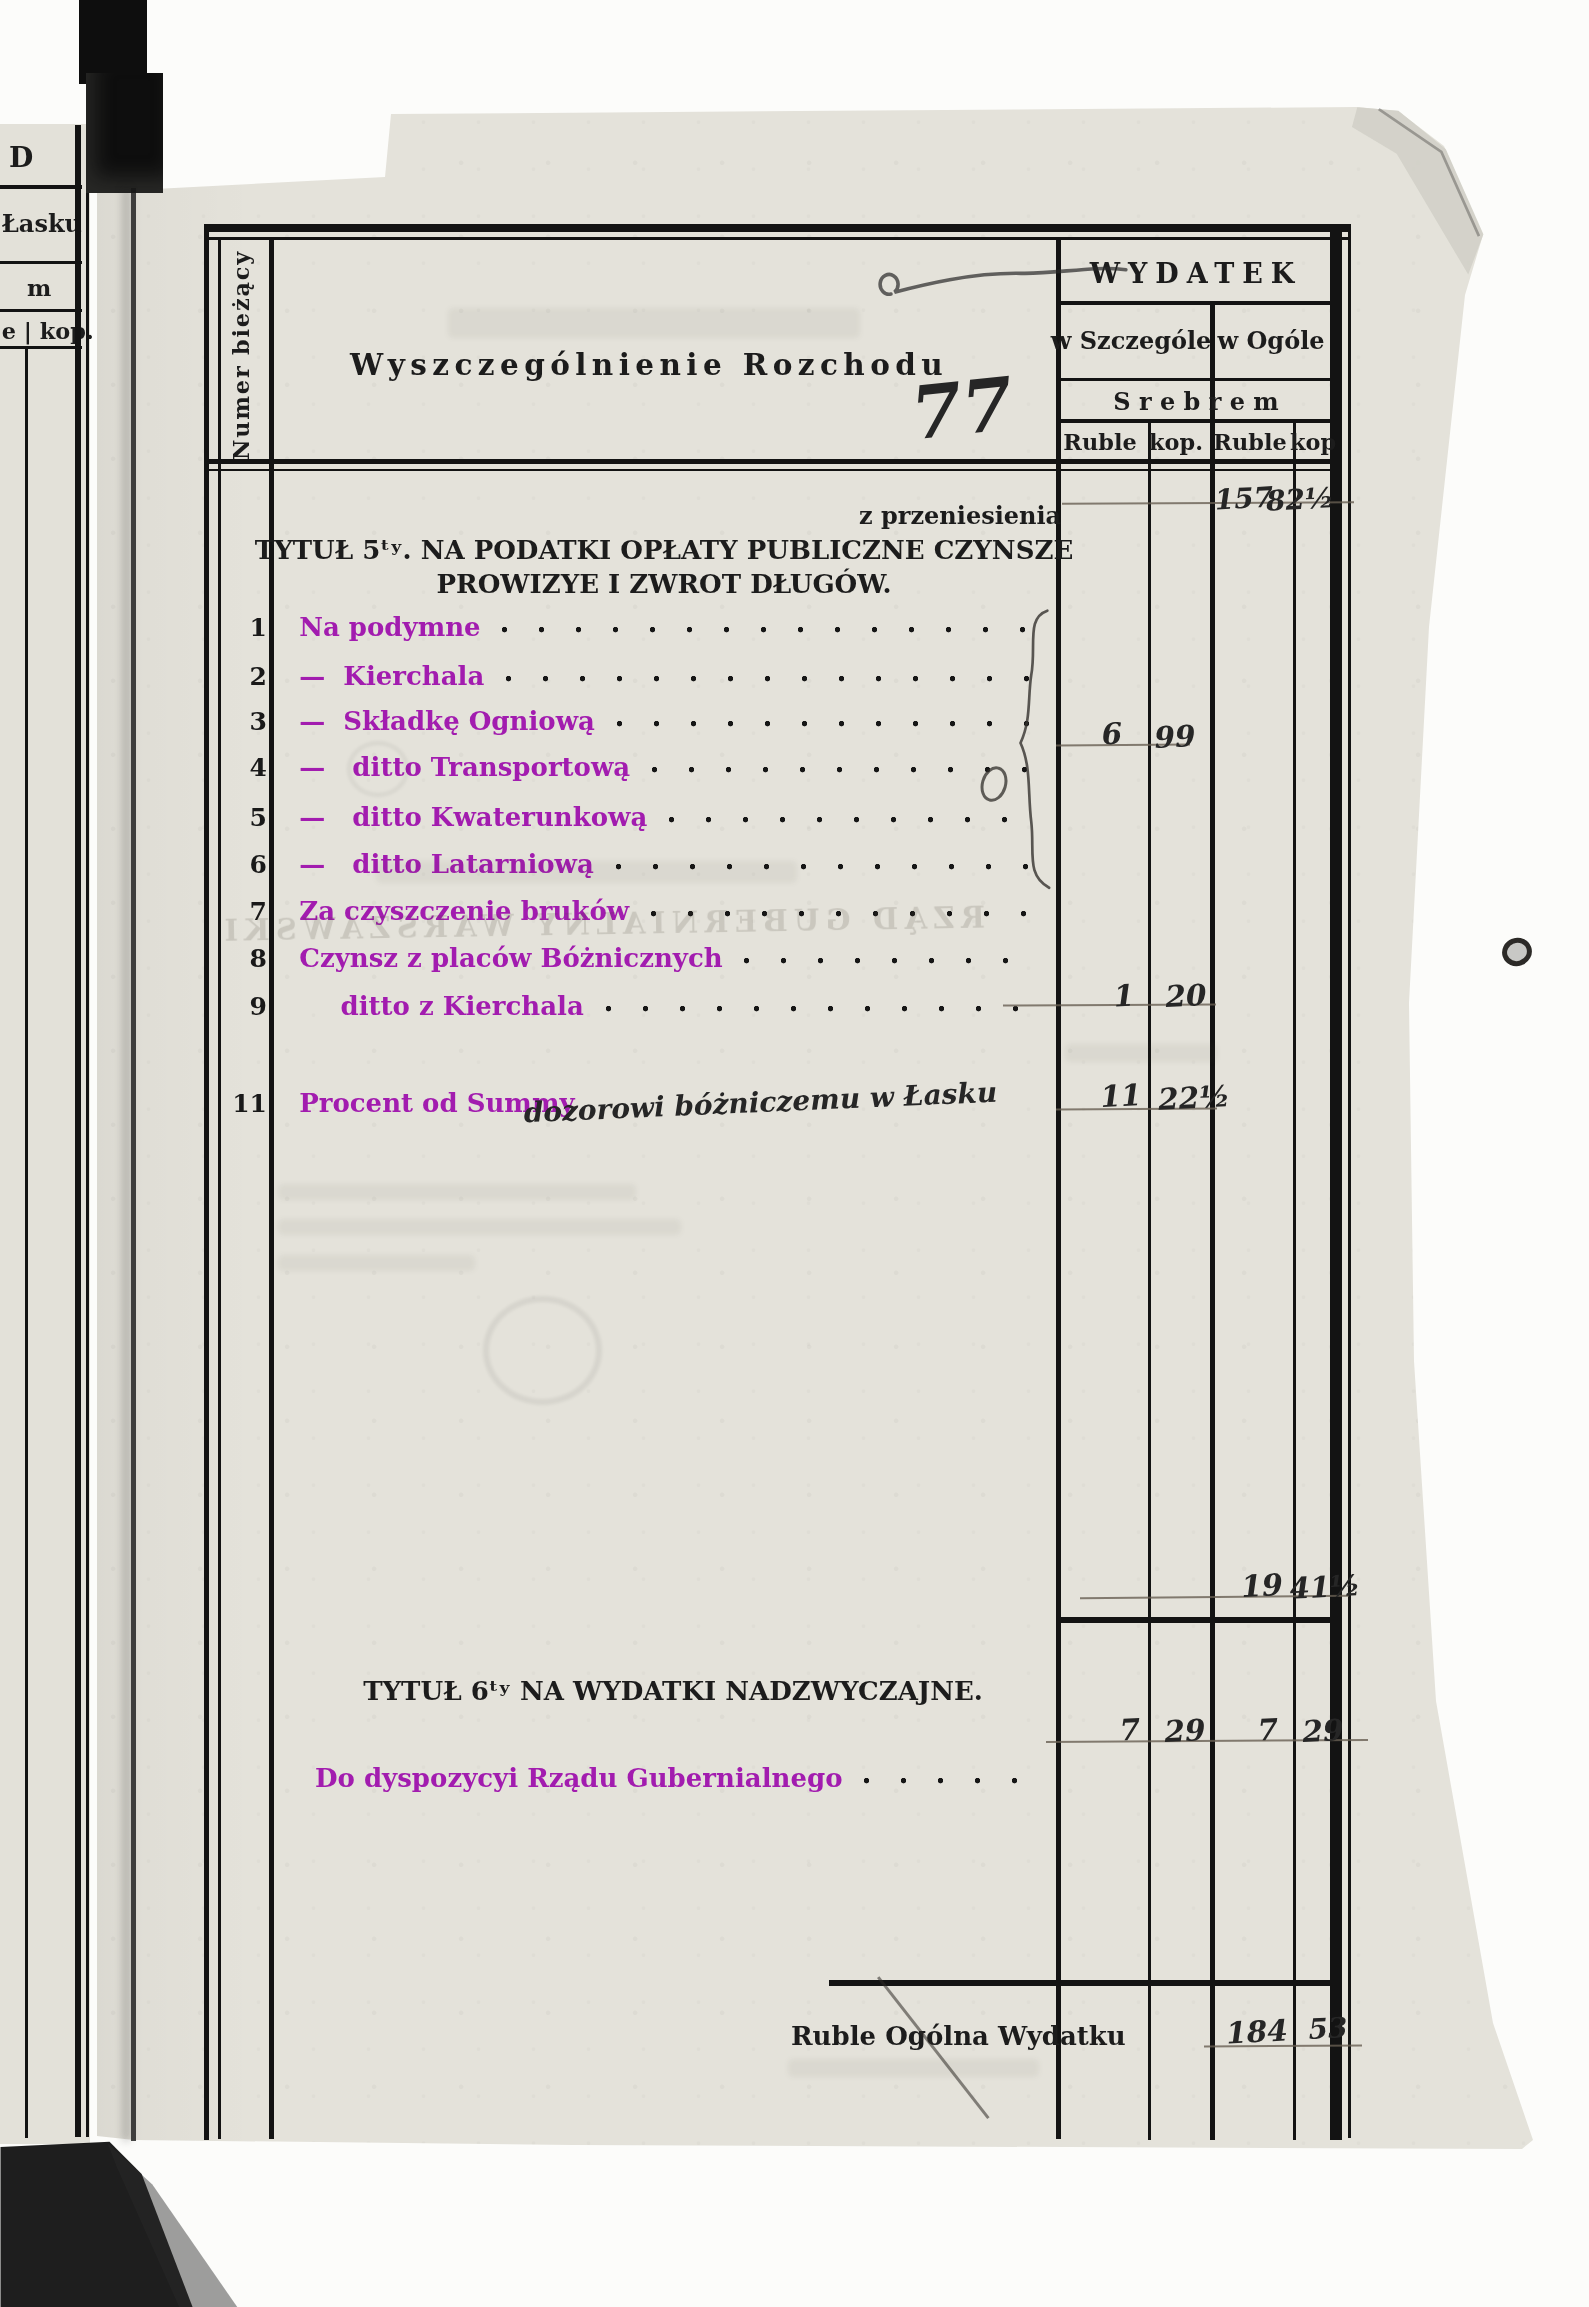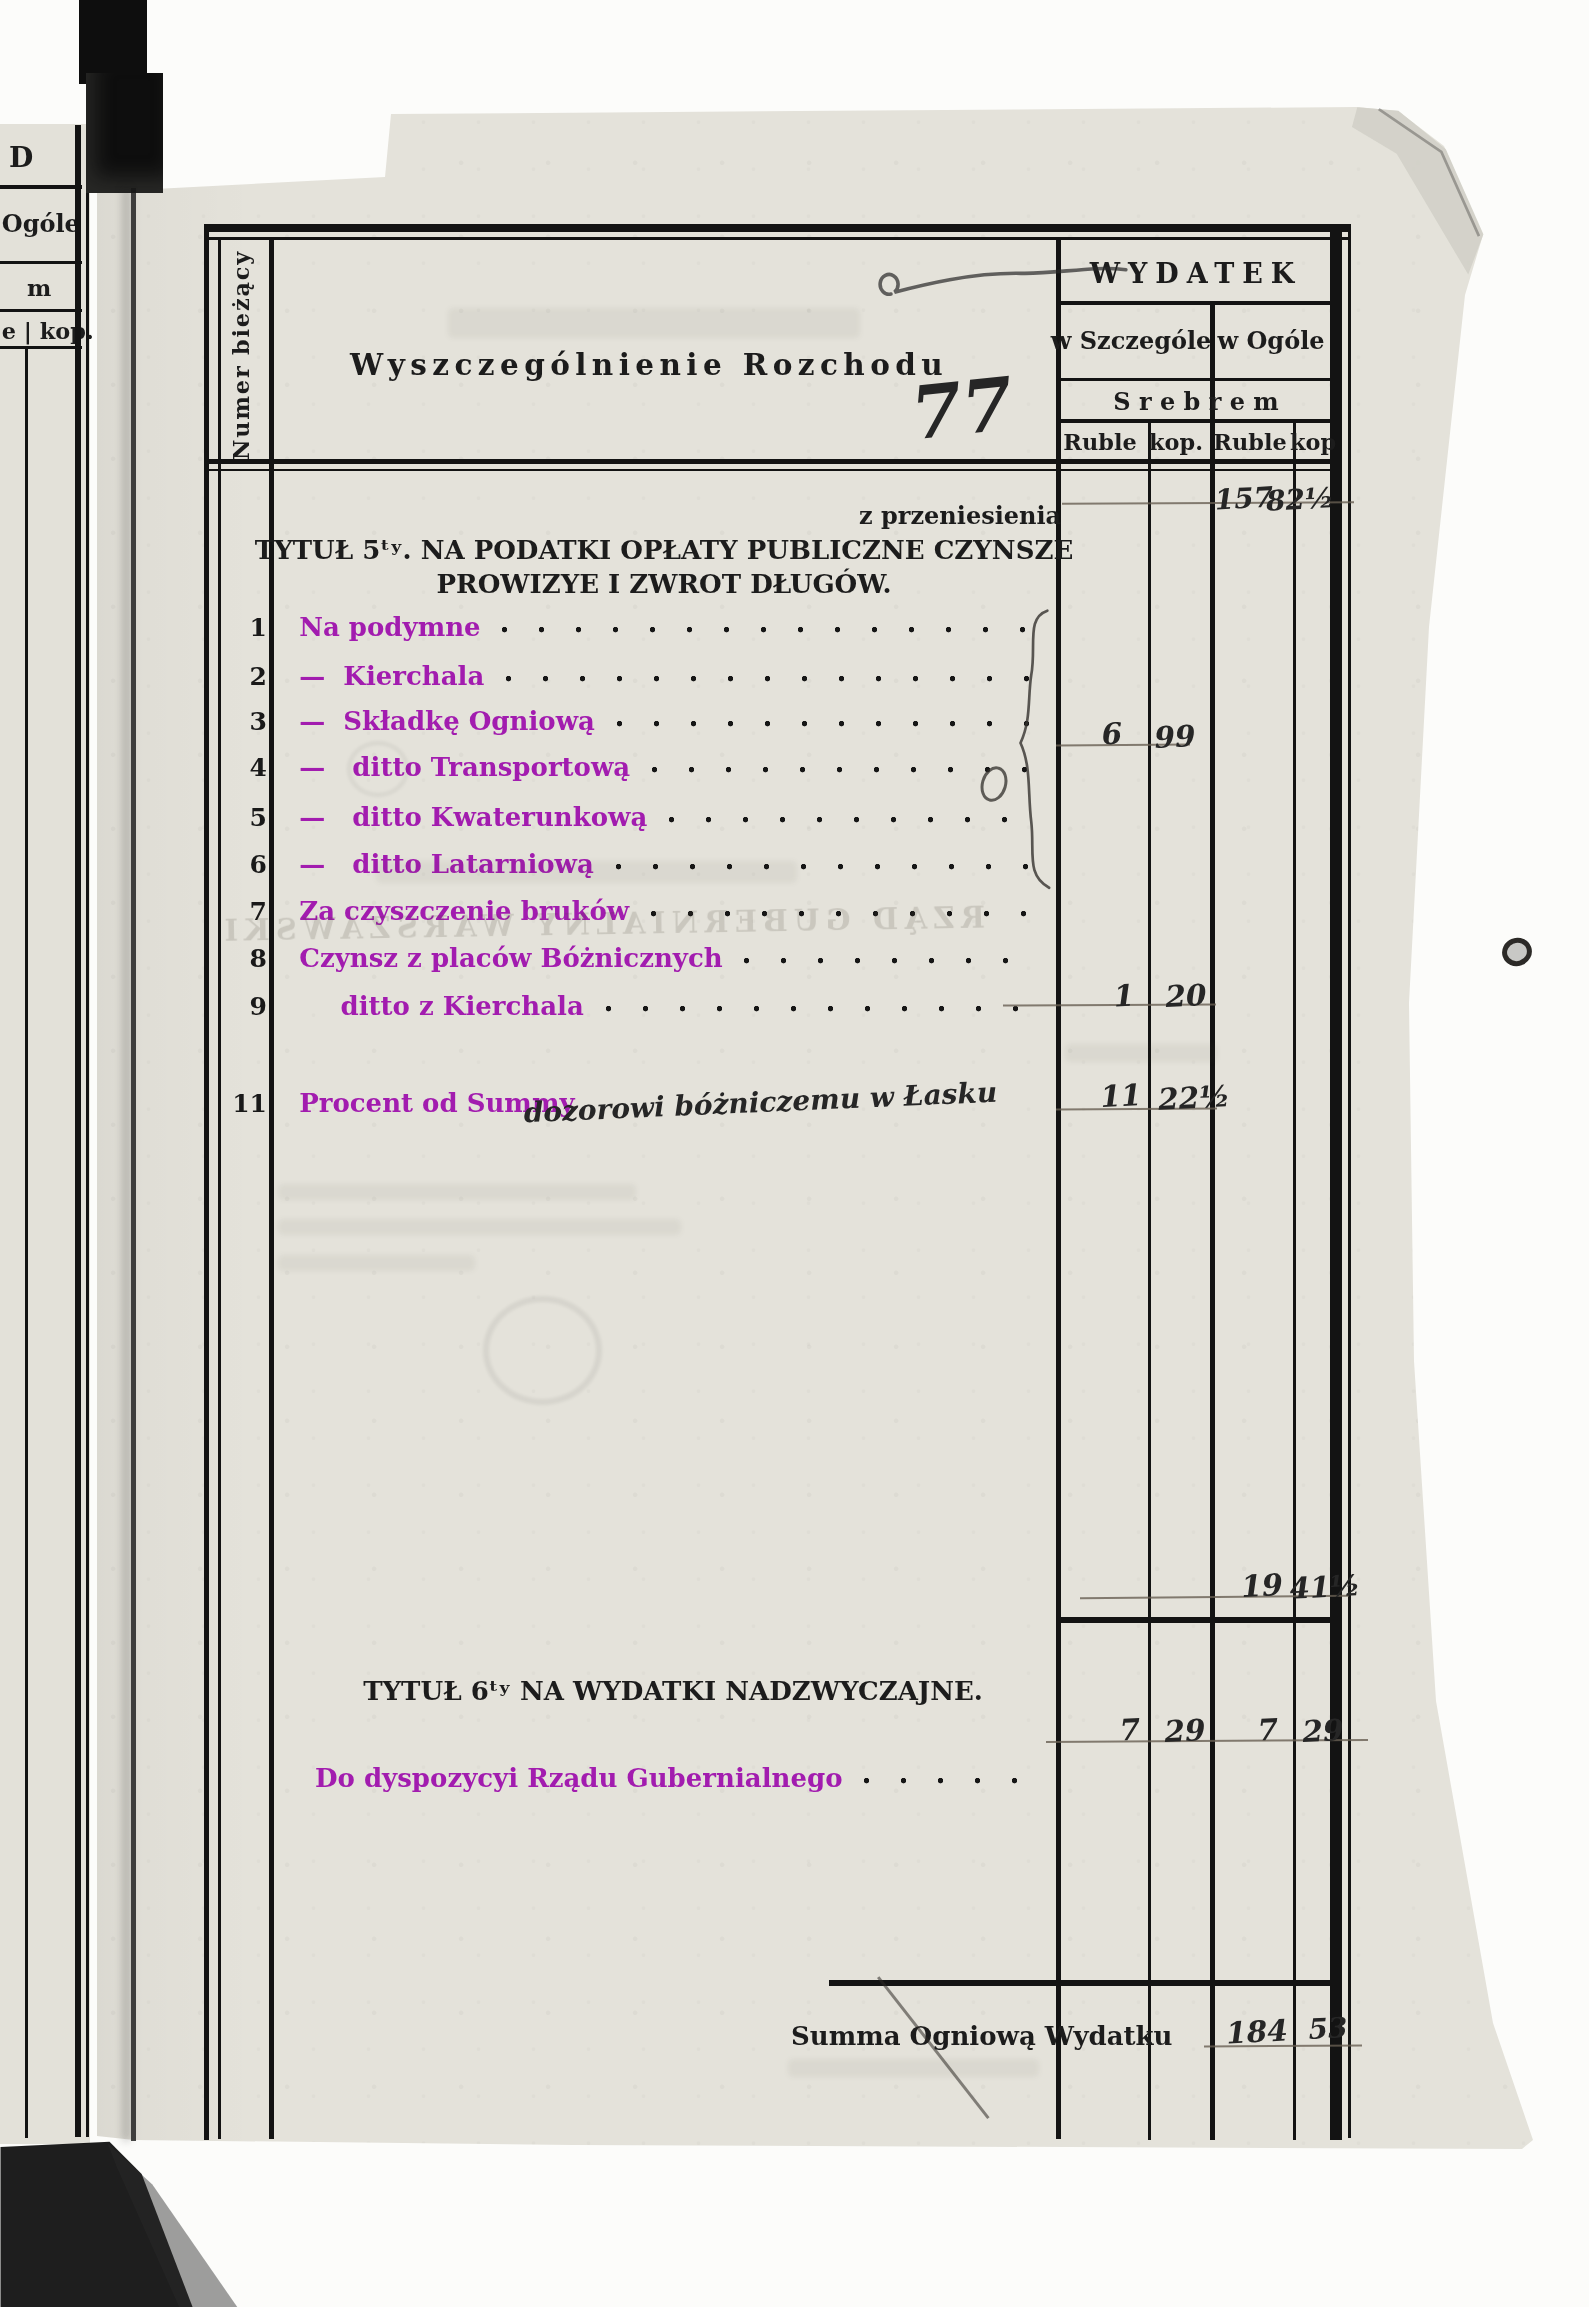--- a/index.html
+++ b/index.html
@@ -43,21 +43,21 @@
   svg{position:absolute;overflow:visible;}
 </style>
 </head>
 <body>
 
 <div id="stage">
 
   <div id="leftstrip"></div>
   <div class="t" style="left:9px;top:141px;font-size:28px;">D</div>
   <div class="hl" style="left:0;top:185px;width:82px;height:3.6px;"></div>
-  <div class="t" style="left:1.8px;top:209px;font-size:24px;">Ogóle</div>
+  <div class="t" style="left:1.8px;top:209px;font-size:24px;">Łasku</div>
   <div class="hl" style="left:0;top:261px;width:82px;height:2.7px;"></div>
   <div class="t" style="left:27px;top:274px;font-size:23px;">m</div>
   <div class="hl" style="left:0;top:309px;width:82px;height:2.7px;"></div>
   <div class="t" style="left:1.8px;top:318px;font-size:22.4px;">e | kop.</div>
   <div class="hl" style="left:0;top:346px;width:82px;height:2.7px;"></div>
   <div class="vl" style="left:75px;top:125px;width:6.3px;height:2012px;"></div>
   <div class="vl" style="left:86px;top:125px;width:2.7px;height:2012px;"></div>
   <div class="vl" style="left:25px;top:348px;width:2.7px;height:1790px;"></div>
 
   <div id="paper"></div>
@@ -188,21 +188,21 @@
     <span class="rlabel" style="padding-left:50px;">Do dyspozycyi Rządu Gubernialnego</span>
     <div class="dots"></div>
   </div>
   <div class="pl" style="left:1046px;top:1740px;width:322px;transform:rotate(-.4deg);"></div>
   <div class="hand" style="left:1130px;top:1712px;">7</div>
   <div class="hand" style="left:1185px;top:1713px;">29</div>
   <div class="hand" style="left:1268px;top:1712px;">7</div>
   <div class="hand" style="left:1323px;top:1713px;">29</div>
 
   <div class="hl" style="left:829px;top:1980px;width:513px;height:6.3px;"></div>
-  <div class="t" style="left:791px;top:2021px;font-size:26px;">Summa Ogniową Wydatku</div>
+  <div class="t" style="left:791px;top:2021px;font-size:26px;">Ruble Ogólna Wydatku</div>
   <div class="pl" style="left:1204px;top:2045px;width:158px;transform:rotate(-.4deg);"></div>
   <div class="hand" style="left:1257px;top:2014px;">184</div>
   <div class="hand" style="left:1328px;top:2012px;font-size:28px;">53</div>
   <div style="position:absolute;left:877px;top:1978px;width:2.7px;height:179px;background:rgba(45,42,38,.55);transform:rotate(-38deg);transform-origin:top left;"></div>
 
   <div class="ghost" style="left:358px;top:906px;font-size:29px;width:627px;">RZĄD GUBERNIALNY WARSZAWSKI</div>
   <div class="smudge" style="left:448px;top:308px;width:412px;height:30px;"></div>
   <div class="smudge" style="left:376px;top:861px;width:421px;height:21.5px;"></div>
   <div class="smudge" style="left:278px;top:1184px;width:358px;height:16px;"></div>
   <div class="smudge" style="left:278px;top:1219px;width:403px;height:16px;"></div>

